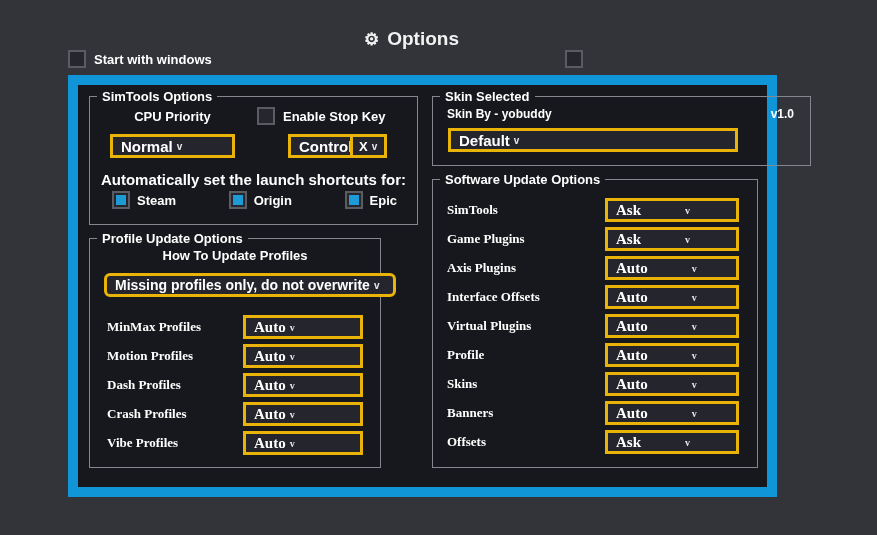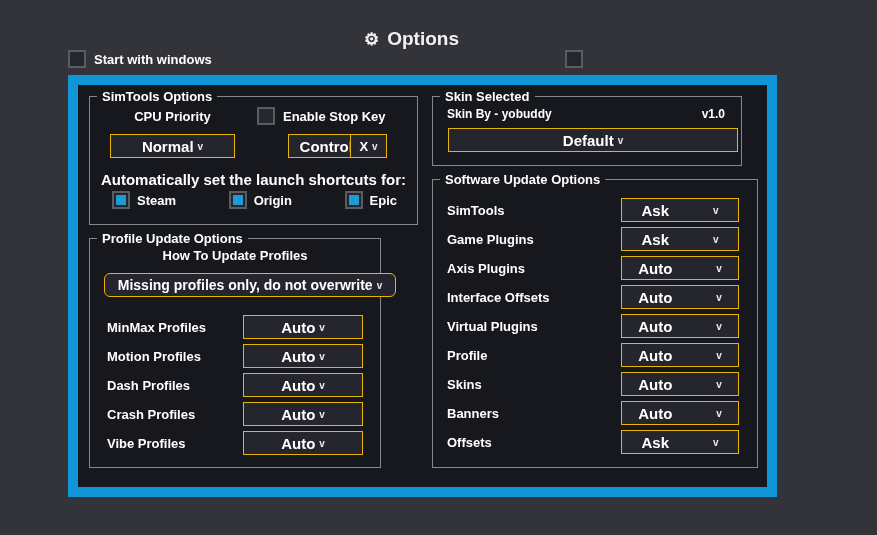--- a/index.html
+++ b/index.html
@@ -37,52 +37,52 @@
   }
   
   .group { position:absolute; border:1px solid #85878e; }
   .group-title {
     position:absolute; top:-8px; left:7px;
     background:#17181d; padding:0 5px;
     font-size:13px; line-height:15px; white-space:nowrap; color:#fff;
   }
   #grp-simtools { left:11px;  top:11px;  width:329px; height:129px; }
   #grp-profile  { left:11px;  top:153px; width:292px; height:230px; }
-  #grp-skin     { left:354px; top:11px;  width:310px; height:70px;padding-left:20px;  }
+  #grp-skin     { left:354px; top:11px;  width:379px; height:70px;padding-left:20px;  }
   #grp-software { left:354px; top:94px;  width:326px; height:289px;padding-left:40px; }
   
   .dd {
     position:absolute; height:24px;
-    display:flex; align-items:center; justify-content:center;
+    display:flex; align-items:center; justify-content:flex-start;
     padding:0 8px; gap:4px;
-    background:#25262d; border:1px solid #eab308;
+    background:#25262d; border:3px solid #eab308;
     font-size:15px; color:#fff; white-space:nowrap; cursor:default;
   }
   .dd .arrow { font-size:10px; color:#e8e8e8; flex:0 0 auto; }
   
   .cpu-label { position:absolute; left:20px; top:12px; width:125px; text-align:center; font-size:13px; }
   .stopkey { position:absolute; left:167px; top:10px; display:flex; align-items:center; gap:8px; font-size:13px; }
   #dd-priority { left:20px;  top:37px; width:125px; }
   #dd-modifier { left:167px; top:37px; width:86px;margin-left:31px;  }
   #dd-key      { left:260px; top:37px; width:37px; padding:0 6px; font-size:13px; }
   .shortcut-label { position:absolute; left:0; right:0; top:74px; text-align:center; font-size:15px; }
   .shortcut-row {
     position:absolute; left:22px; right:20px; top:94px;
     display:flex; justify-content:space-between;
   }
   .shortcut-item { display:flex; align-items:center; gap:7px; font-size:13px; }
   
-  .rows { position:absolute; display:flex; flex-direction:column; gap:5px; }
+  .rows { position:absolute; display:flex; flex-direction:column; gap:5px;font-family:Liberation Serif, serif; }
   .row { display:flex; justify-content:space-between; align-items:center; height:24px; }
   .row .row-label { font-size:13px; }
   .row .dd { position:relative; }
   #grp-profile .rows { left:17px; right:17px; top:76px; }
   #grp-profile .row .dd { width:120px; }
   #grp-software .rows { left:14px; right:18px; top:18px; }
-  #grp-software .row .dd { width:118px;gap:44px; }
+  #grp-software .row .dd { width:134px;gap:44px; }
   
   .howto-label { position:absolute; left:0; right:0; top:9px; text-align:center; font-size:13px; }
   #dd-howto { left:14px; top:34px; width:292px; font-size:14px;border-radius:6px; }
   
   .skin-meta {
     position:absolute; left:14px; right:16px; top:10px;
     display:flex; justify-content:space-between; font-size:12px;
   }
   #dd-skin { left:15px; top:31px; width:290px; }
 </style>

